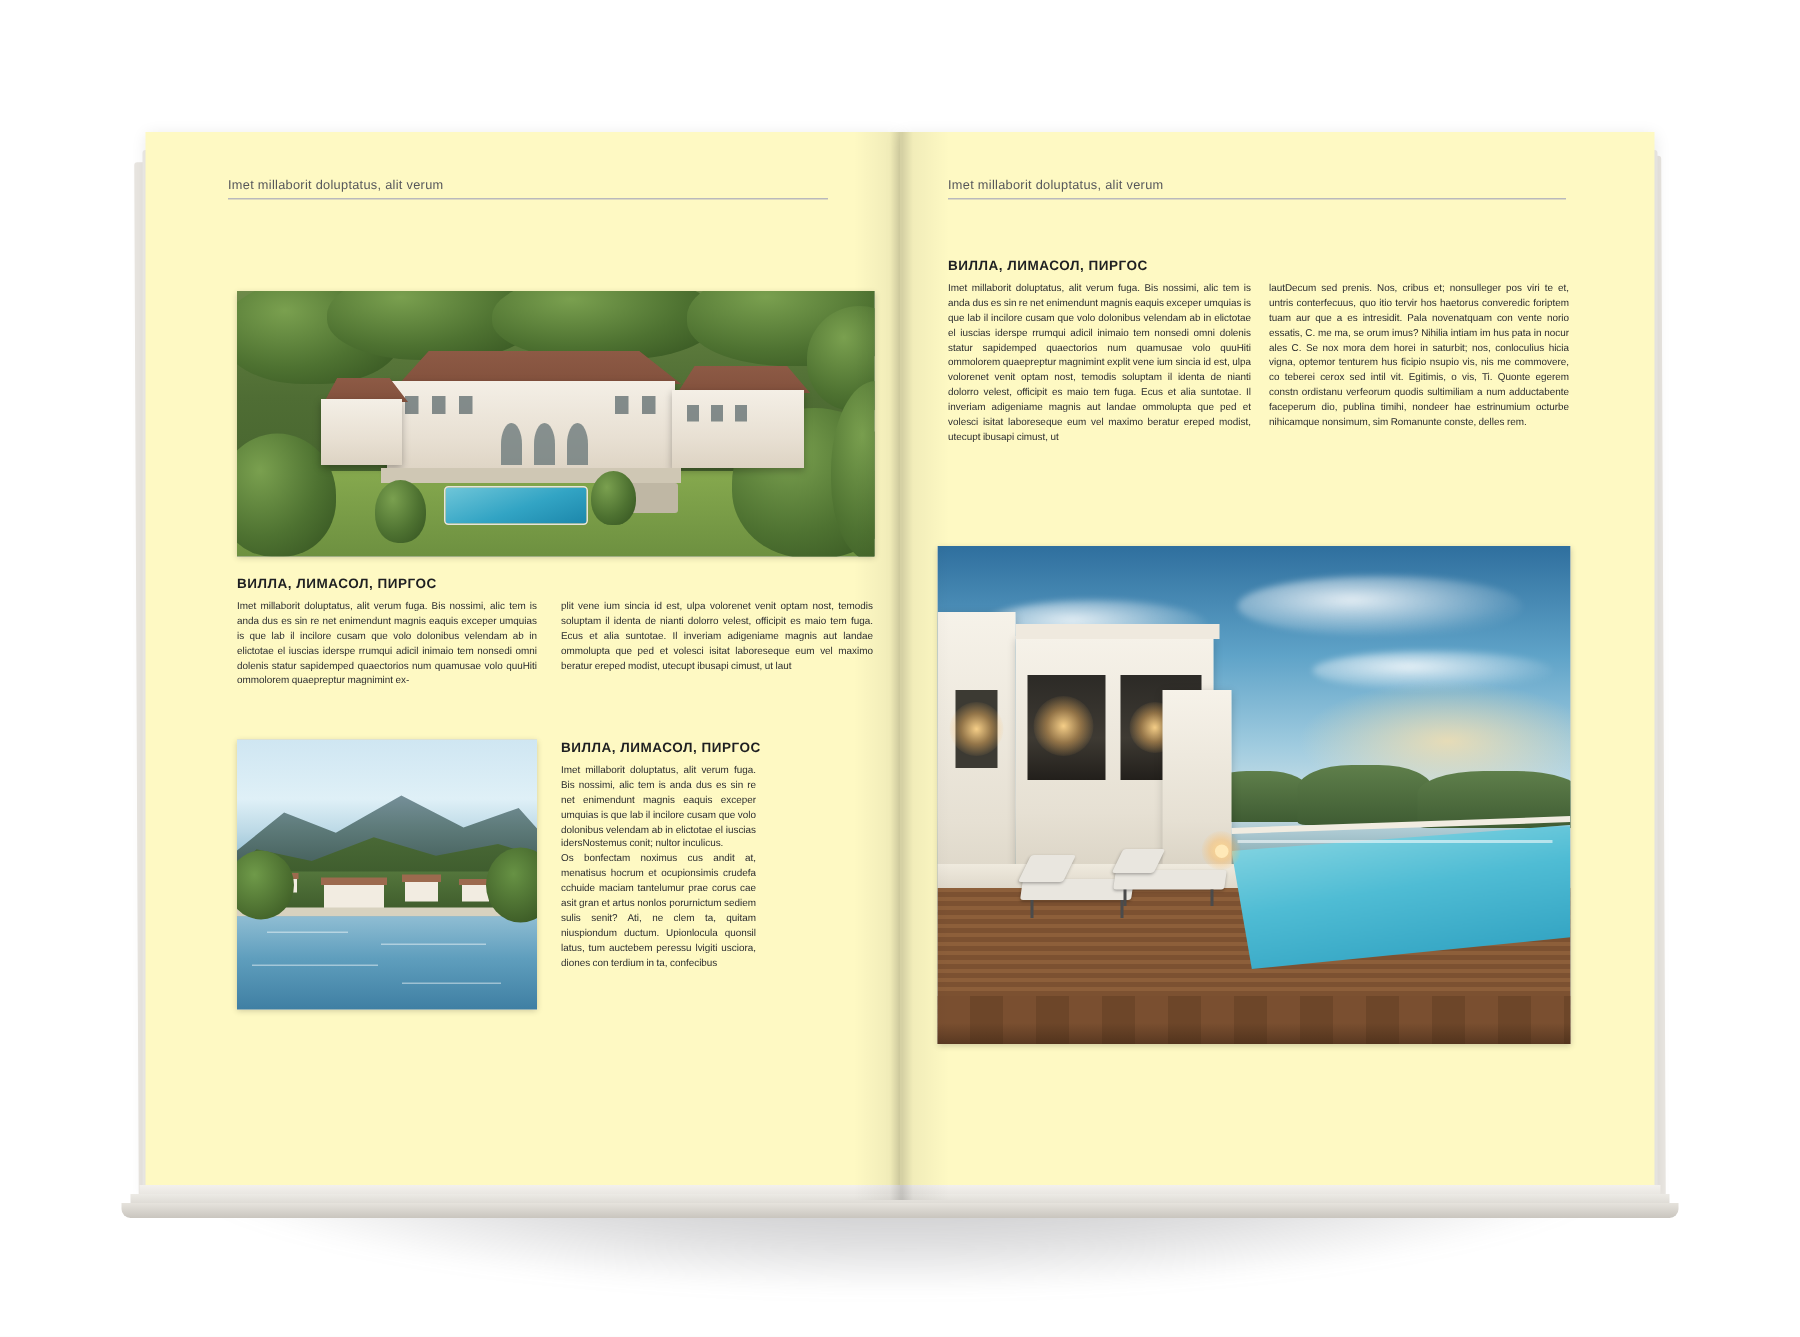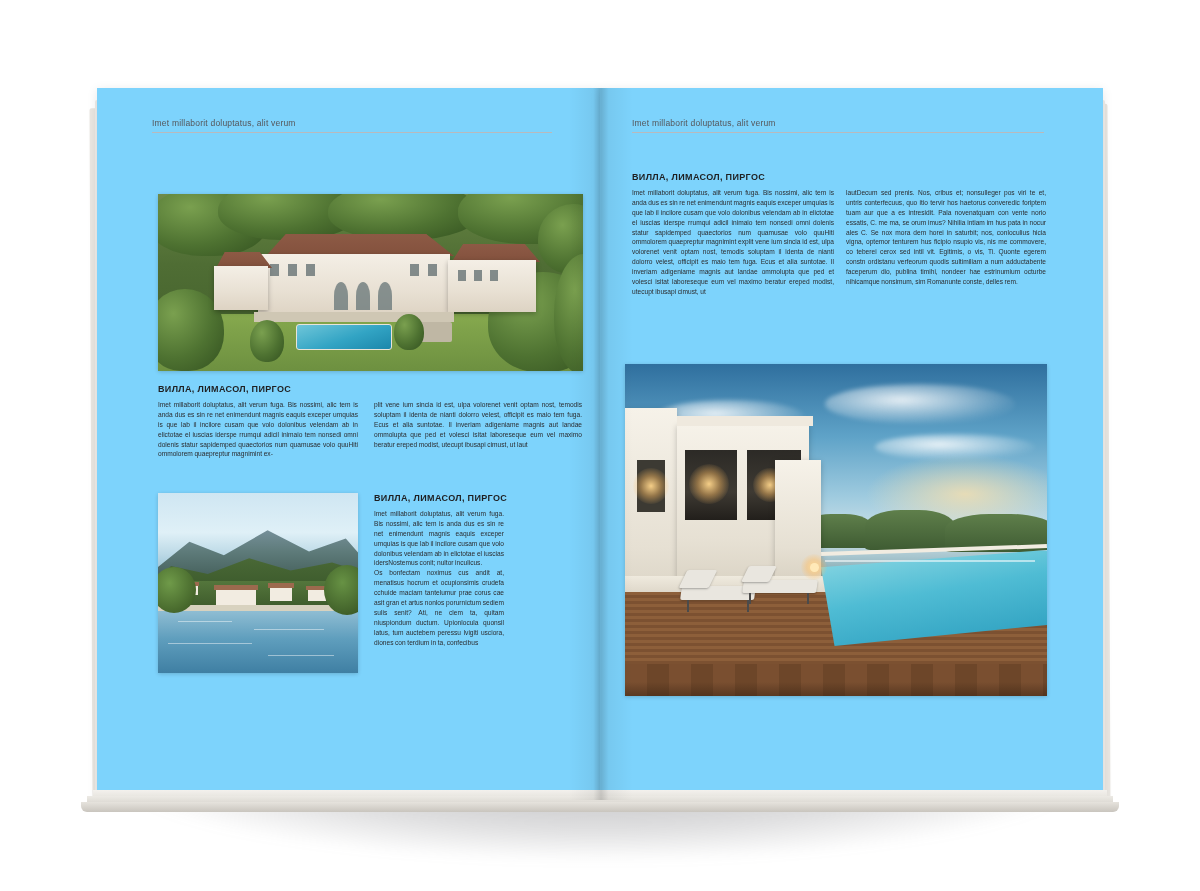--- a/index.html
+++ b/index.html
@@ -37,21 +37,21 @@
     left: 120px; top: 690px;
     width: 960px; height: 170px;
     background: radial-gradient(ellipse at 50% 50%, rgba(90,90,95,0.40) 0%, rgba(110,110,115,0.22) 45%, rgba(140,140,145,0.0) 72%);
     filter: blur(6px);
     z-index: 0;
   }
 
   .page {
     position: absolute;
     top: 0;
-    background: #7dd3fc;
+    background: #fef9c3;
     overflow: hidden;
   }
 
   
   .page-left {
     left: 0; width: 503px; height: 712px;
     box-shadow: 0 2px 10px rgba(0,0,0,0.10);
   }
   .page-right {
     left: 503px; width: 503px; height: 712px;

